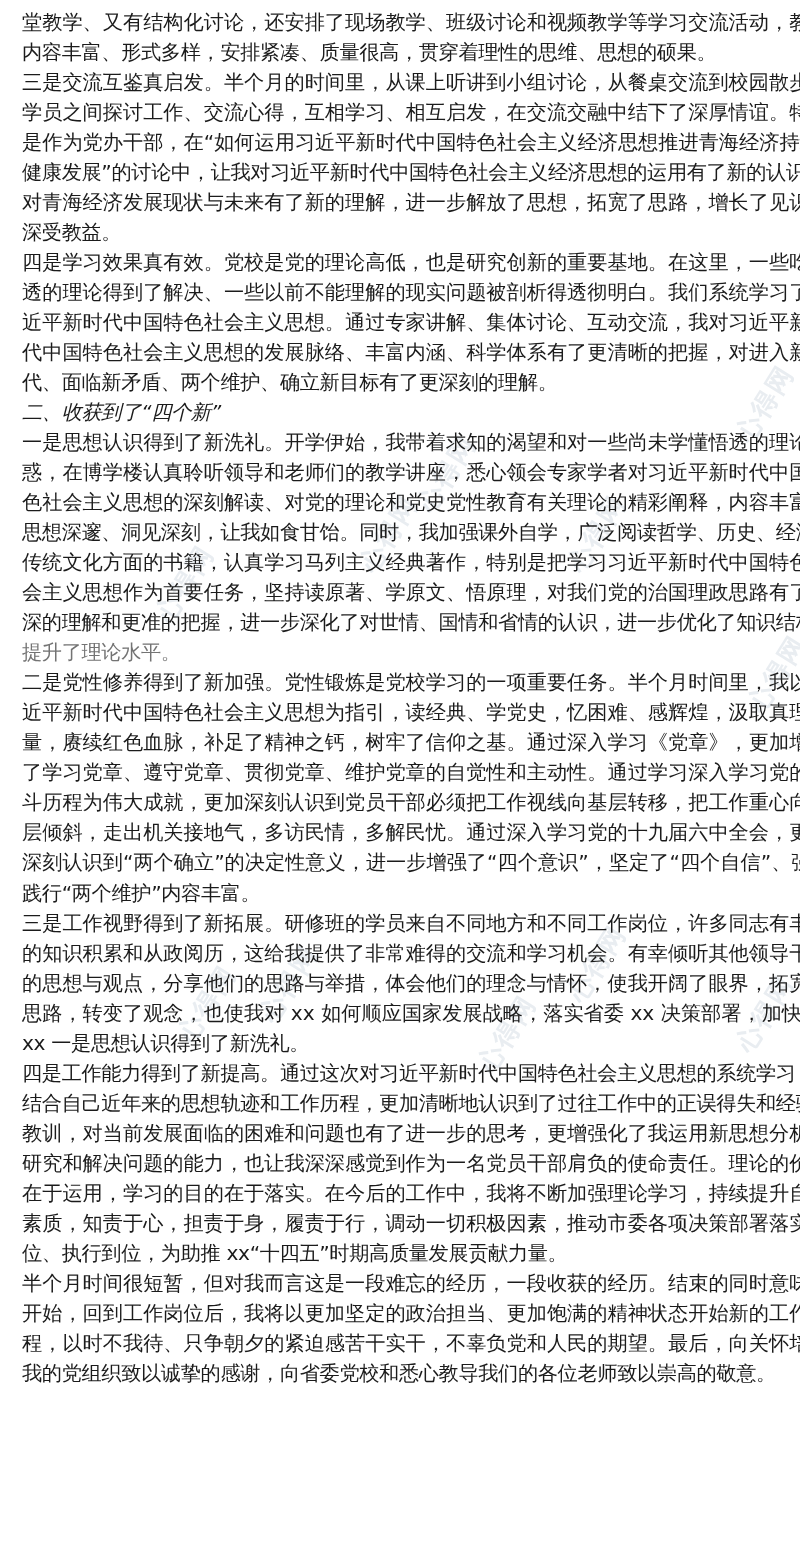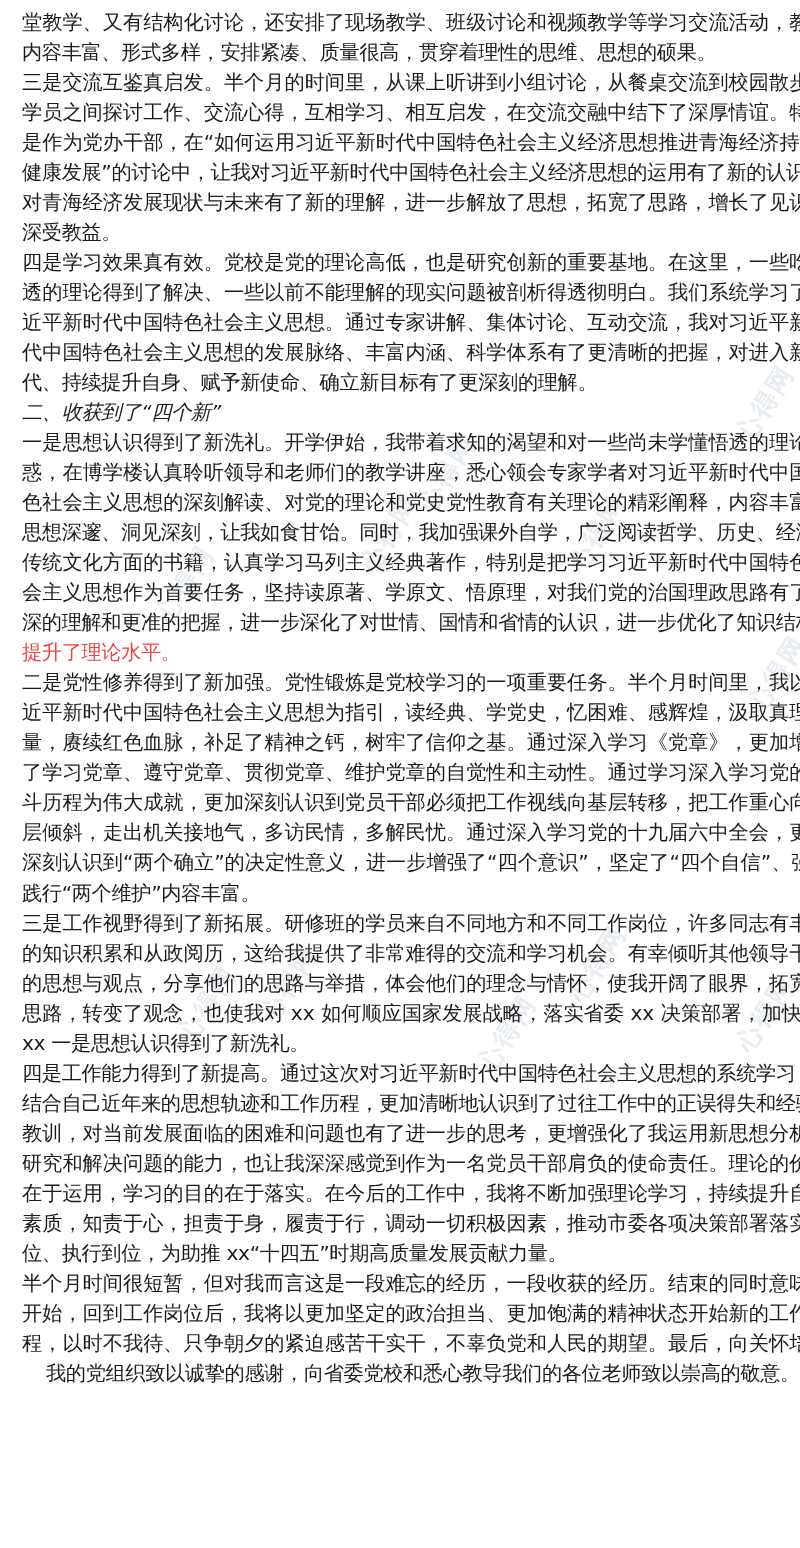--- a/index.html
+++ b/index.html
@@ -95,30 +95,30 @@
         <div class="ln full" style="color: rgb(27, 27, 27);">三是交流互鉴真启发。半个月的时间里，从课上听讲到小组讨论，从餐桌交流到校园散步，</div>
         <div class="ln full" style="color: rgb(27, 27, 27);">学员之间探讨工作、交流心得，互相学习、相互启发，在交流交融中结下了深厚情谊。特别</div>
         <div class="ln full" style="color: rgb(27, 27, 27);">是作为党办干部，在“如何运用习近平新时代中国特色社会主义经济思想推进青海经济持续</div>
         <div class="ln tight" style="color: rgb(27, 27, 27);">健康发展”的讨论中，让我对习近平新时代中国特色社会主义经济思想的运用有了新的认识，</div>
         <div class="ln full" style="color: rgb(27, 27, 27);">对青海经济发展现状与未来有了新的理解，进一步解放了思想，拓宽了思路，增长了见识，</div>
         <div class="ln tight" style="color: rgb(27, 27, 27);">深受教益。</div>
         <div class="ln full" style="color: rgb(27, 27, 27);">四是学习效果真有效。党校是党的理论高低，也是研究创新的重要基地。在这里，一些吃不</div>
         <div class="ln full" style="color: rgb(27, 27, 27);">透的理论得到了解决、一些以前不能理解的现实问题被剖析得透彻明白。我们系统学习了习</div>
         <div class="ln full" style="color: rgb(27, 27, 27);">近平新时代中国特色社会主义思想。通过专家讲解、集体讨论、互动交流，我对习近平新时</div>
         <div class="ln full" style="color: rgb(27, 27, 27);">代中国特色社会主义思想的发展脉络、丰富内涵、科学体系有了更清晰的把握，对进入新时</div>
-        <div class="ln tight" style="color: rgb(27, 27, 27);">代、持续提升自身、赋予新使命、确立新目标有了更深刻的理解。</div>
+        <div class="ln tight" style="color: rgb(27, 27, 27);">代、面临新矛盾、两个维护、确立新目标有了更深刻的理解。</div>
         <div class="ln tight" style="color: rgb(27, 27, 27); font-style: italic;">二、收获到了“四个新”</div>
         <div class="ln full" style="color: rgb(27, 27, 27);">一是思想认识得到了新洗礼。开学伊始，我带着求知的渴望和对一些尚未学懂悟透的理论困</div>
         <div class="ln full" style="color: rgb(27, 27, 27);">惑，在博学楼认真聆听领导和老师们的教学讲座，悉心领会专家学者对习近平新时代中国特</div>
         <div class="ln full" style="color: rgb(27, 27, 27);">色社会主义思想的深刻解读、对党的理论和党史党性教育有关理论的精彩阐释，内容丰富、</div>
         <div class="ln tight" style="color: rgb(27, 27, 27);">思想深邃、洞见深刻，让我如食甘饴。同时，我加强课外自学，广泛阅读哲学、历史、经济、</div>
         <div class="ln full" style="color: rgb(27, 27, 27);">传统文化方面的书籍，认真学习马列主义经典著作，特别是把学习习近平新时代中国特色社</div>
         <div class="ln full" style="color: rgb(27, 27, 27);">会主义思想作为首要任务，坚持读原著、学原文、悟原理，对我们党的治国理政思路有了更</div>
         <div class="ln tight" style="color: rgb(27, 27, 27);">深的理解和更准的把握，进一步深化了对世情、国情和省情的认识，进一步优化了知识结构，</div>
-        <div class="ln tight" style="color: #ef4444;">提升了理论水平。</div>
+        <div class="ln tight" style="color: #737373;">提升了理论水平。</div>
         <div class="ln full" style="color: rgb(27, 27, 27);">二是党性修养得到了新加强。党性锻炼是党校学习的一项重要任务。半个月时间里，我以习</div>
         <div class="ln full" style="color: rgb(27, 27, 27);">近平新时代中国特色社会主义思想为指引，读经典、学党史，忆困难、感辉煌，汲取真理力</div>
         <div class="ln full" style="color: rgb(27, 27, 27);">量，赓续红色血脉，补足了精神之钙，树牢了信仰之基。通过深入学习《党章》，更加增强</div>
         <div class="ln full" style="color: rgb(27, 27, 27);">了学习党章、遵守党章、贯彻党章、维护党章的自觉性和主动性。通过学习深入学习党的奋</div>
         <div class="ln full" style="color: rgb(27, 27, 27);">斗历程为伟大成就，更加深刻认识到党员干部必须把工作视线向基层转移，把工作重心向基</div>
         <div class="ln full" style="color: rgb(27, 27, 27);">层倾斜，走出机关接地气，多访民情，多解民忧。通过深入学习党的十九届六中全会，更加</div>
         <div class="ln full" style="color: rgb(27, 27, 27);">深刻认识到“两个确立”的决定性意义，进一步增强了“四个意识”，坚定了“四个自信”、强化了</div>
       </div>
     <div class="blk" id="block-page-two" style="top: 878px;">
         <div class="ln tight" style="color: rgb(27, 27, 27);">践行“两个维护”内容丰富。</div>
@@ -130,17 +130,17 @@
         <div class="ln tight" style="color: rgb(27, 27, 27);">四是工作能力得到了新提高。通过这次对习近平新时代中国特色社会主义思想的系统学习，</div>
         <div class="ln tight" style="color: rgb(27, 27, 27);">结合自己近年来的思想轨迹和工作历程，更加清晰地认识到了过往工作中的正误得失和经验</div>
         <div class="ln full" style="color: rgb(27, 27, 27);">教训，对当前发展面临的困难和问题也有了进一步的思考，更增强化了我运用新思想分析、</div>
         <div class="ln full" style="color: rgb(27, 27, 27);">研究和解决问题的能力，也让我深深感觉到作为一名党员干部肩负的使命责任。理论的价值</div>
         <div class="ln full" style="color: rgb(27, 27, 27);">在于运用，学习的目的在于落实。在今后的工作中，我将不断加强理论学习，持续提升自身</div>
         <div class="ln full" style="color: rgb(27, 27, 27);">素质，知责于心，担责于身，履责于行，调动一切积极因素，推动市委各项决策部署落实到</div>
         <div class="ln tight" style="color: rgb(27, 27, 27);">位、执行到位，为助推 xx“十四五”时期高质量发展贡献力量。</div>
         <div class="ln full" style="color: rgb(27, 27, 27);">半个月时间很短暂，但对我而言这是一段难忘的经历，一段收获的经历。结束的同时意味着</div>
         <div class="ln full" style="color: rgb(27, 27, 27);">开始，回到工作岗位后，我将以更加坚定的政治担当、更加饱满的精神状态开始新的工作征</div>
         <div class="ln full" style="color: rgb(27, 27, 27);">程，以时不我待、只争朝夕的紧迫感苦干实干，不辜负党和人民的期望。最后，向关怀培养</div>
-        <div class="ln tight" style="color: rgb(27, 27, 27); margin-left: 24px;">我的党组织致以诚挚的感谢，向省委党校和悉心教导我们的各位老师致以崇高的敬意。</div>
+        <div class="ln tight" style="color: rgb(27, 27, 27);">我的党组织致以诚挚的感谢，向省委党校和悉心教导我们的各位老师致以崇高的敬意。</div>
       </div>
   </div>
 
 </div>
 
 </body></html>

